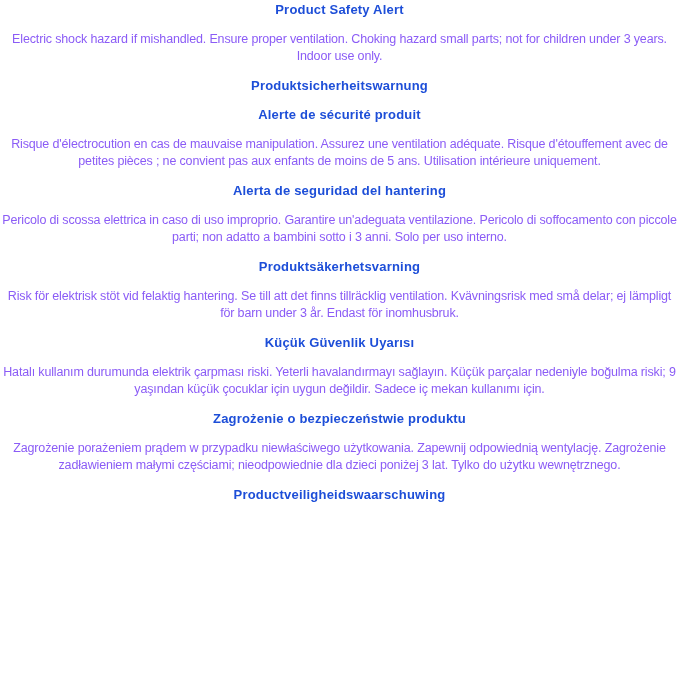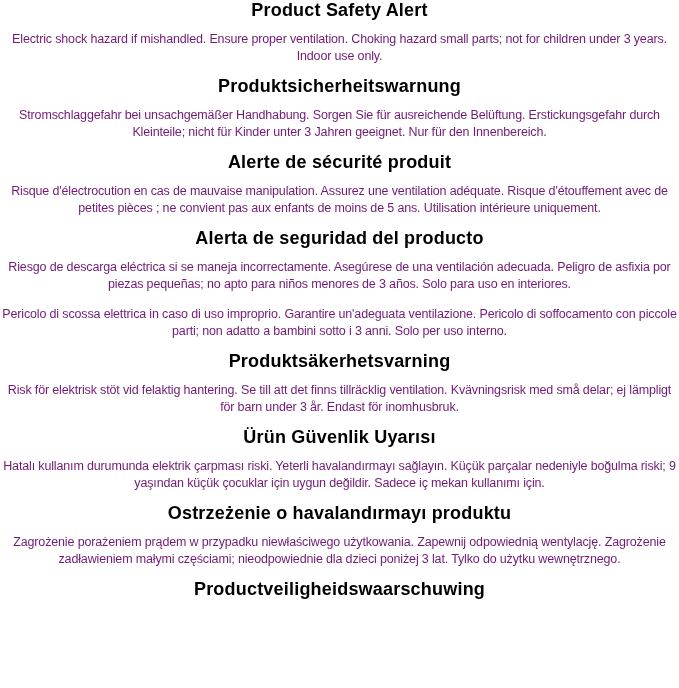--- a/index.html
+++ b/index.html
@@ -12,75 +12,73 @@
   .doc {
     width: 679px;
     box-sizing: border-box;
     padding: 2px 2px 0 2px;
     text-align: center;
   }
   .alert-section {
     margin: 0;
   }
   .alert-title {
-    font-size: 18px;
+    font-size: 13px;
     line-height: 16px;
     font-weight: 700;
-    color: #000000;
+    color: #1d4ed8;
     letter-spacing: 0.2px;
     margin: 0 0 13px 0;
   }
   .alert-body {
     font-size: 12.5px;
     line-height: 17px;
-    color: #701a75;
+    color: #8b5cf6;
     letter-spacing: -0.15px;
     margin: 0 0 13px 0;
   }
 </style>
 </head>
 <body>
 
 <main class="doc">
 
     <section class="alert-section" lang="en">
       <h2 class="alert-title">Product Safety Alert</h2>
       <p class="alert-body">Electric shock hazard if mishandled. Ensure proper ventilation. Choking hazard small parts; not for children under 3 years. Indoor use only.</p>
     </section>
 
     <section class="alert-section" lang="de">
       <h2 class="alert-title">Produktsicherheitswarnung</h2>
-      <p class="alert-body">Stromschlaggefahr bei unsachgemäßer Handhabung. Sorgen Sie für ausreichende Belüftung. Erstickungsgefahr durch Kleinteile; nicht für Kinder unter 3 Jahren geeignet. Nur für den Innenbereich.</p>
     </section>
 
     <section class="alert-section" lang="fr">
       <h2 class="alert-title">Alerte de sécurité produit</h2>
       <p class="alert-body">Risque d'électrocution en cas de mauvaise manipulation. Assurez une ventilation adéquate. Risque d'étouffement avec de petites pièces ; ne convient pas aux enfants de moins de 5 ans. Utilisation intérieure uniquement.</p>
     </section>
 
     <section class="alert-section" lang="es">
-      <h2 class="alert-title">Alerta de seguridad del producto</h2>
-      <p class="alert-body">Riesgo de descarga eléctrica si se maneja incorrectamente. Asegúrese de una ventilación adecuada. Peligro de asfixia por piezas pequeñas; no apto para niños menores de 3 años. Solo para uso en interiores.</p>
+      <h2 class="alert-title">Alerta de seguridad del hantering</h2>
     </section>
 
     <section class="alert-section" lang="it">
       <p class="alert-body">Pericolo di scossa elettrica in caso di uso improprio. Garantire un'adeguata ventilazione. Pericolo di soffocamento con piccole parti; non adatto a bambini sotto i 3 anni. Solo per uso interno.</p>
     </section>
 
     <section class="alert-section" lang="sv">
       <h2 class="alert-title">Produktsäkerhetsvarning</h2>
       <p class="alert-body">Risk för elektrisk stöt vid felaktig hantering. Se till att det finns tillräcklig ventilation. Kvävningsrisk med små delar; ej lämpligt för barn under 3 år. Endast för inomhusbruk.</p>
     </section>
 
     <section class="alert-section" lang="tr">
-      <h2 class="alert-title">Ürün Güvenlik Uyarısı</h2>
+      <h2 class="alert-title">Küçük Güvenlik Uyarısı</h2>
       <p class="alert-body">Hatalı kullanım durumunda elektrik çarpması riski. Yeterli havalandırmayı sağlayın. Küçük parçalar nedeniyle boğulma riski; 9 yaşından küçük çocuklar için uygun değildir. Sadece iç mekan kullanımı için.</p>
     </section>
 
     <section class="alert-section" lang="pl">
-      <h2 class="alert-title">Ostrzeżenie o havalandırmayı produktu</h2>
+      <h2 class="alert-title">Zagrożenie o bezpieczeństwie produktu</h2>
       <p class="alert-body">Zagrożenie porażeniem prądem w przypadku niewłaściwego użytkowania. Zapewnij odpowiednią wentylację. Zagrożenie zadławieniem małymi częściami; nieodpowiednie dla dzieci poniżej 3 lat. Tylko do użytku wewnętrznego.</p>
     </section>
 
     <section class="alert-section" lang="nl">
       <h2 class="alert-title">Productveiligheidswaarschuwing</h2>
     </section>
   </main>
 
 </body></html>

